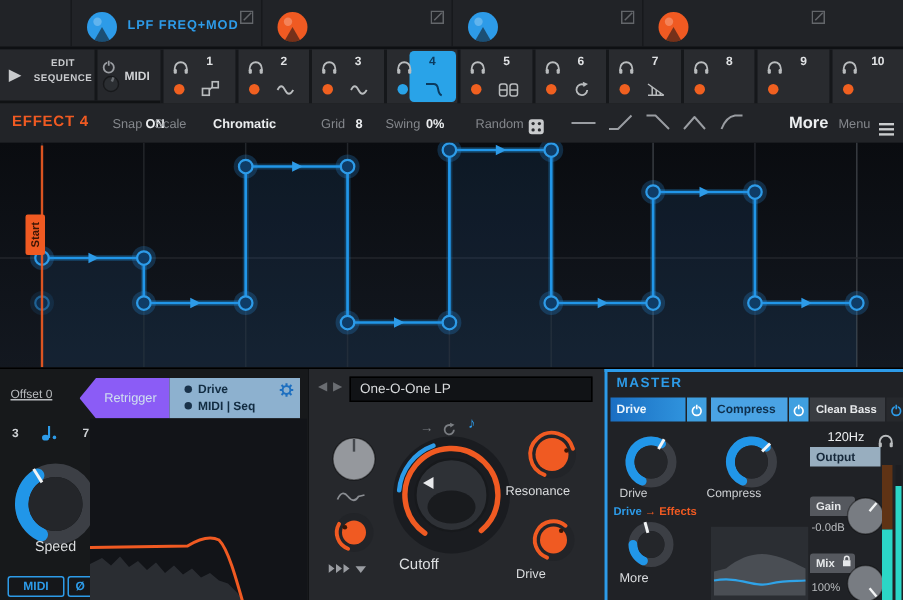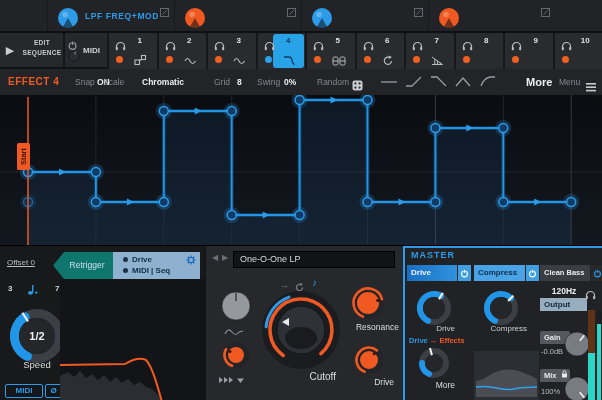--- a/index.html
+++ b/index.html
@@ -26,32 +26,32 @@
   #toolbar{left:0;top:69px;width:602px;height:26px;background:#222428;}
   .tb{position:absolute;top:0;height:26px;line-height:26px;font-size:8.5px;color:#84878c;white-space:nowrap;}
   .tb.val{color:#eceef0;font-weight:bold;}
   
   #seqarea{left:0;top:95px;width:602px;height:150px;}
   
   #bottom{left:0;top:245px;width:602px;height:155px;background:#17191b;border-top:1px solid #000;}
   .smalltxt{font-size:8px;color:#b9bcbf;text-decoration:underline;}
   #banner{left:53px;top:6px;width:147px;height:27px;display:flex;z-index:5;
     clip-path:polygon(0 50%,11px 0,100% 0,100% 100%,11px 100%);}
-  #banner .bleft{width:60px;background:#0f766e;color:#cfe0ef;font-size:8.5px;line-height:27px;text-align:center;padding-left:8px;}
+  #banner .bleft{width:60px;background:#8b5cf6;color:#cfe0ef;font-size:8.5px;line-height:27px;text-align:center;padding-left:8px;}
   #banner .bright{position:relative;flex:1;background:#8db1cf;color:#122c42;font-size:8px;font-weight:bold;padding:2px 0 0 10px;}
   #banner .opt{display:flex;align-items:center;height:11px;}
   #banner .rdot{width:5px;height:5px;border-radius:50%;background:#19324a;margin-right:4px;}
   .bbtn{position:absolute;height:14px;border:1px solid #2d9be8;border-radius:2px;background:#15171a;color:#2d9be8;
     font-size:8px;font-weight:bold;text-align:center;line-height:12px;}
   
   #filtermod{left:205px;top:0px;width:198px;height:155px;background:#26282c;border-left:1px solid #101214;}
   #presetfield{position:absolute;left:27px;top:5px;width:162px;height:17px;background:#111316;border:1px solid #000;
     color:#d8dadc;font-size:9px;line-height:15px;padding-left:6px;}
   .navarrow{position:absolute;top:7px;color:#6a6d72;font-size:8px;}
-  .klabel{position:absolute;text-align:right;color:#dcdee0;}
+  .klabel{position:absolute;text-align:left;color:#dcdee0;}
   
   #master{left:403px;top:0px;width:199px;height:155px;background:#202226;border-left:2px solid #2d9be8;border-top:2px solid #2d9be8;}
   .mhdr{position:absolute;height:16px;font-size:8px;font-weight:bold;line-height:16px;padding-left:4px;}
   .pwr{position:absolute;width:13px;height:16px;display:flex;align-items:center;justify-content:center;}
   .graytab{position:absolute;background:#55585e;color:#e6e8ea;font-size:7.5px;font-weight:bold;height:13px;line-height:13px;padding-left:4px;border-radius:2px 2px 0 0;}
   .knob{display:inline-block;line-height:0;}
 </style>
 </head>
 <body>
 
@@ -381,21 +381,20 @@
         <rect x="5" y="2" width="1.4" height="8" fill="#2d9be8"></rect>
           <circle cx="9.3" cy="9.6" r="1.2" fill="#2d9be8"></circle>
         </svg></span>
     <span class="abs" style="left:55px;top:38px;font-size:8px;font-weight:bold;color:#cfd2d5">7</span>
     <span class="abs knob" style="left:8px;top:61px"><svg width="58" height="58">
           <circle cx="29" cy="29" r="22.5" fill="none" stroke="#3c3f45" stroke-width="9"></circle>
           <path d="M19.491089110834267,49.39192520832462 A22.5,22.5 0 0 1 17.076816554752888,9.918917836480414" fill="none" stroke="#2196e8" stroke-width="9" stroke-linecap="round"></path>
           <circle cx="29" cy="29" r="18" fill="#24262a"></circle>
           <line x1="19.991372508035514" y1="14.58318236534076" x2="14.427220233586862" y2="5.678677355698287" stroke="#f2f4f5" stroke-width="2"></line>
         </svg></span>
-    <span class="abs" style="left:8px;top:61px;width:58px;height:58px;line-height:58px;text-align:center;font-size:11px;font-weight:bold;color:#eceef0">1/2</span>
     <span class="abs" style="left:8px;top:113px;width:58px;text-align:center;font-size:9.5px;color:#dcdee0">Speed</span>
     <span class="bbtn" style="left:5px;top:138px;width:38px">MIDI</span>
     <span class="bbtn" style="left:45px;top:138px;width:17px">Ø</span>
 
     <svg class="abs" style="left:60px;top:33px" width="145" height="122">
       <rect width="145" height="122" fill="#121418"></rect>
       <path d="M0,97 L8,93 L14,98 L20,92 L26,99 L32,95 L38,101 L44,96 L50,103 L56,98 L62,104 L68,100 L74,106 L80,103 L86,108 L92,110 L98,116 L104,124 L108,132 L108,122 L0,122 Z" fill="#3a3e44" opacity="0.6"></path>
       <path d="M0,86 L65,85 Q78,77 86,81 C92,87 97,105 104,130 L112,155" fill="none" stroke="#f05a22" stroke-width="2"></path>
     </svg>
 
@@ -540,21 +539,21 @@
       </svg>
 
       <div class="mhdr" style="left:135px;top:17px;width:50px;background:#3a3d42;color:#e8eaec;font-size:7.5px">Clean Bass</div>
       <div class="pwr" style="left:186px;top:17px;background:#26282c">
         <svg width="9" height="9">
             <circle cx="4.5" cy="5" r="2.9" fill="none" stroke="#2d9be8" stroke-width="1.1"></circle>
             <line x1="4.5" y1="0.5" x2="4.5" y2="4" stroke="#26282c" stroke-width="2"></line>
             <line x1="4.5" y1="0.8" x2="4.5" y2="3.8" stroke="#2d9be8" stroke-width="1.1"></line>
           </svg>
         </div>
-      <span class="abs" style="left:140px;top:38px;width:38px;text-align:center;font-size:8.5px;font-weight:bold;color:#eceef0">120Hz</span>
+      <span class="abs" style="left:140px;top:38px;width:38px;text-align:center;font-size:8.5px;font-weight:normal;color:#eceef0">120Hz</span>
       <span class="abs" style="left:180px;top:38px">
         <svg width="11" height="10">
             <path d="M1.5,7 V5.5 A4,4 0 0 1 9.5,5.5 V7" fill="none" stroke="#b9bcbe" stroke-width="1.2"></path>
             <rect x="0.8" y="6" width="2.1" height="3.2" rx="0.8" fill="#b9bcbe"></rect>
             <rect x="8.1" y="6" width="2.1" height="3.2" rx="0.8" fill="#b9bcbe"></rect>
           </svg></span>
       <div class="abs" style="left:135px;top:50px;width:47px;height:13px;background:#98aebf;color:#16283a;font-size:8px;font-weight:bold;line-height:13px;padding-left:4px">Output</div>
 
       <div class="graytab" style="left:135px;top:83px;width:30px">Gain</div>
       <span class="abs knob" style="left:158px;top:82px"><svg width="28" height="28">

